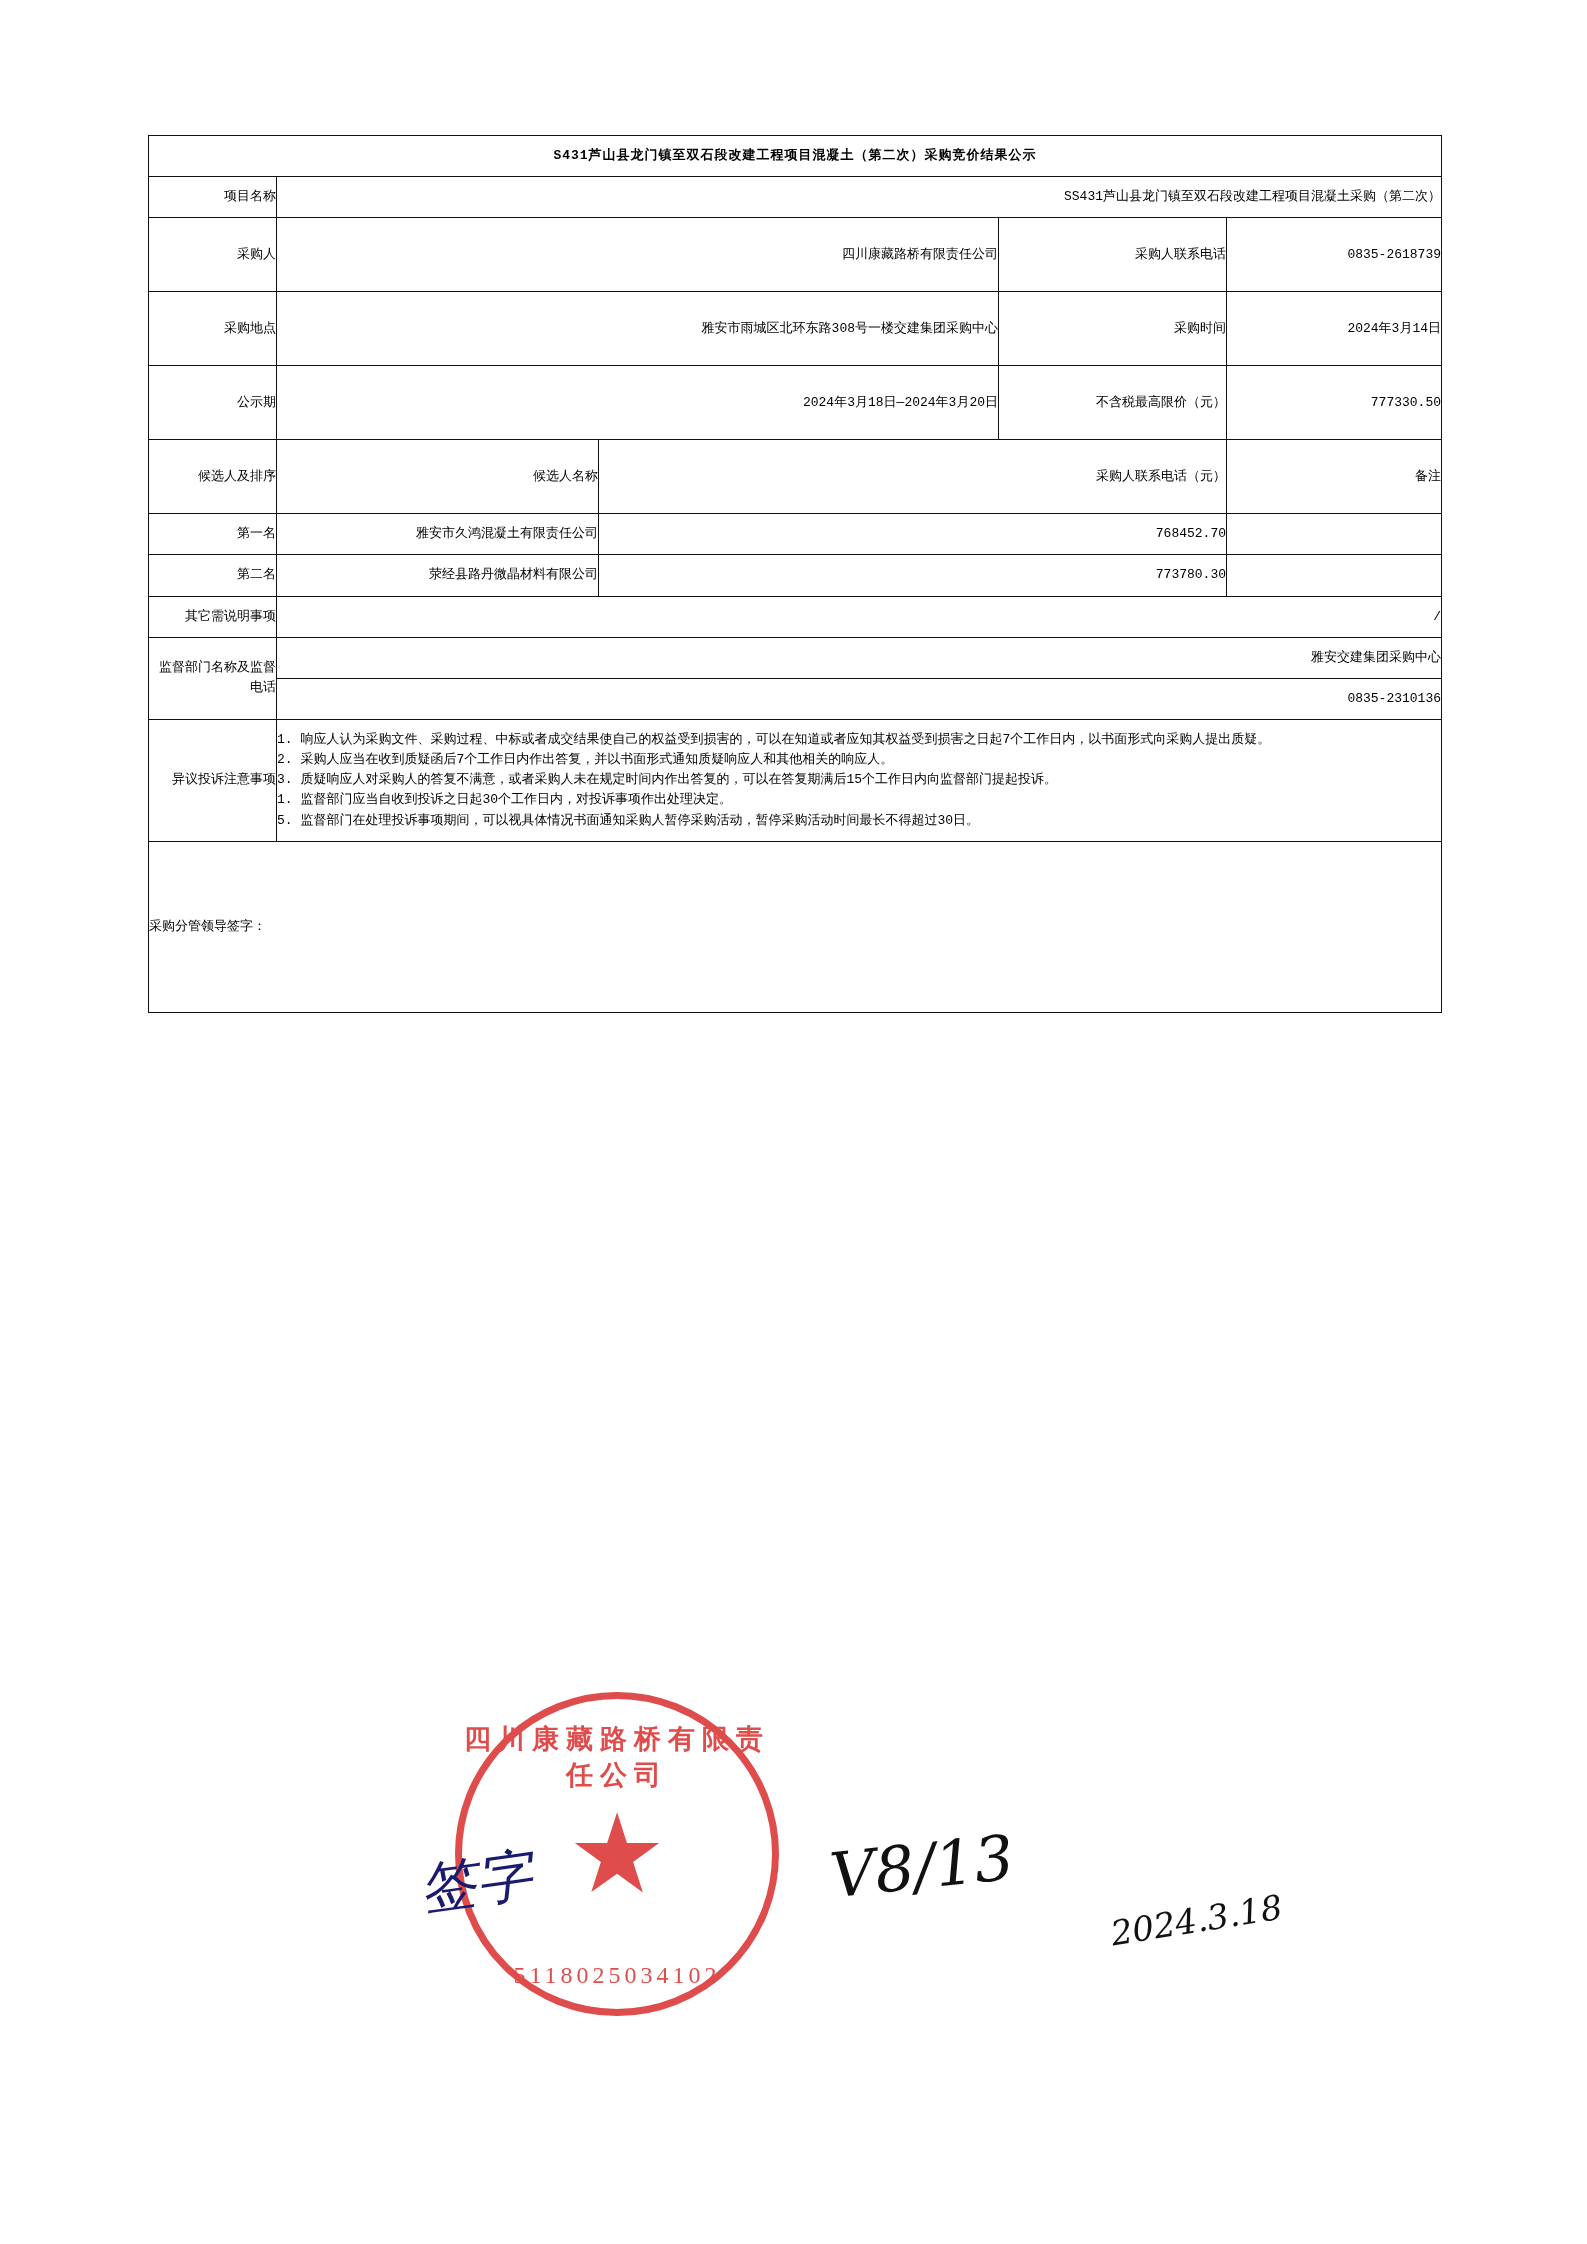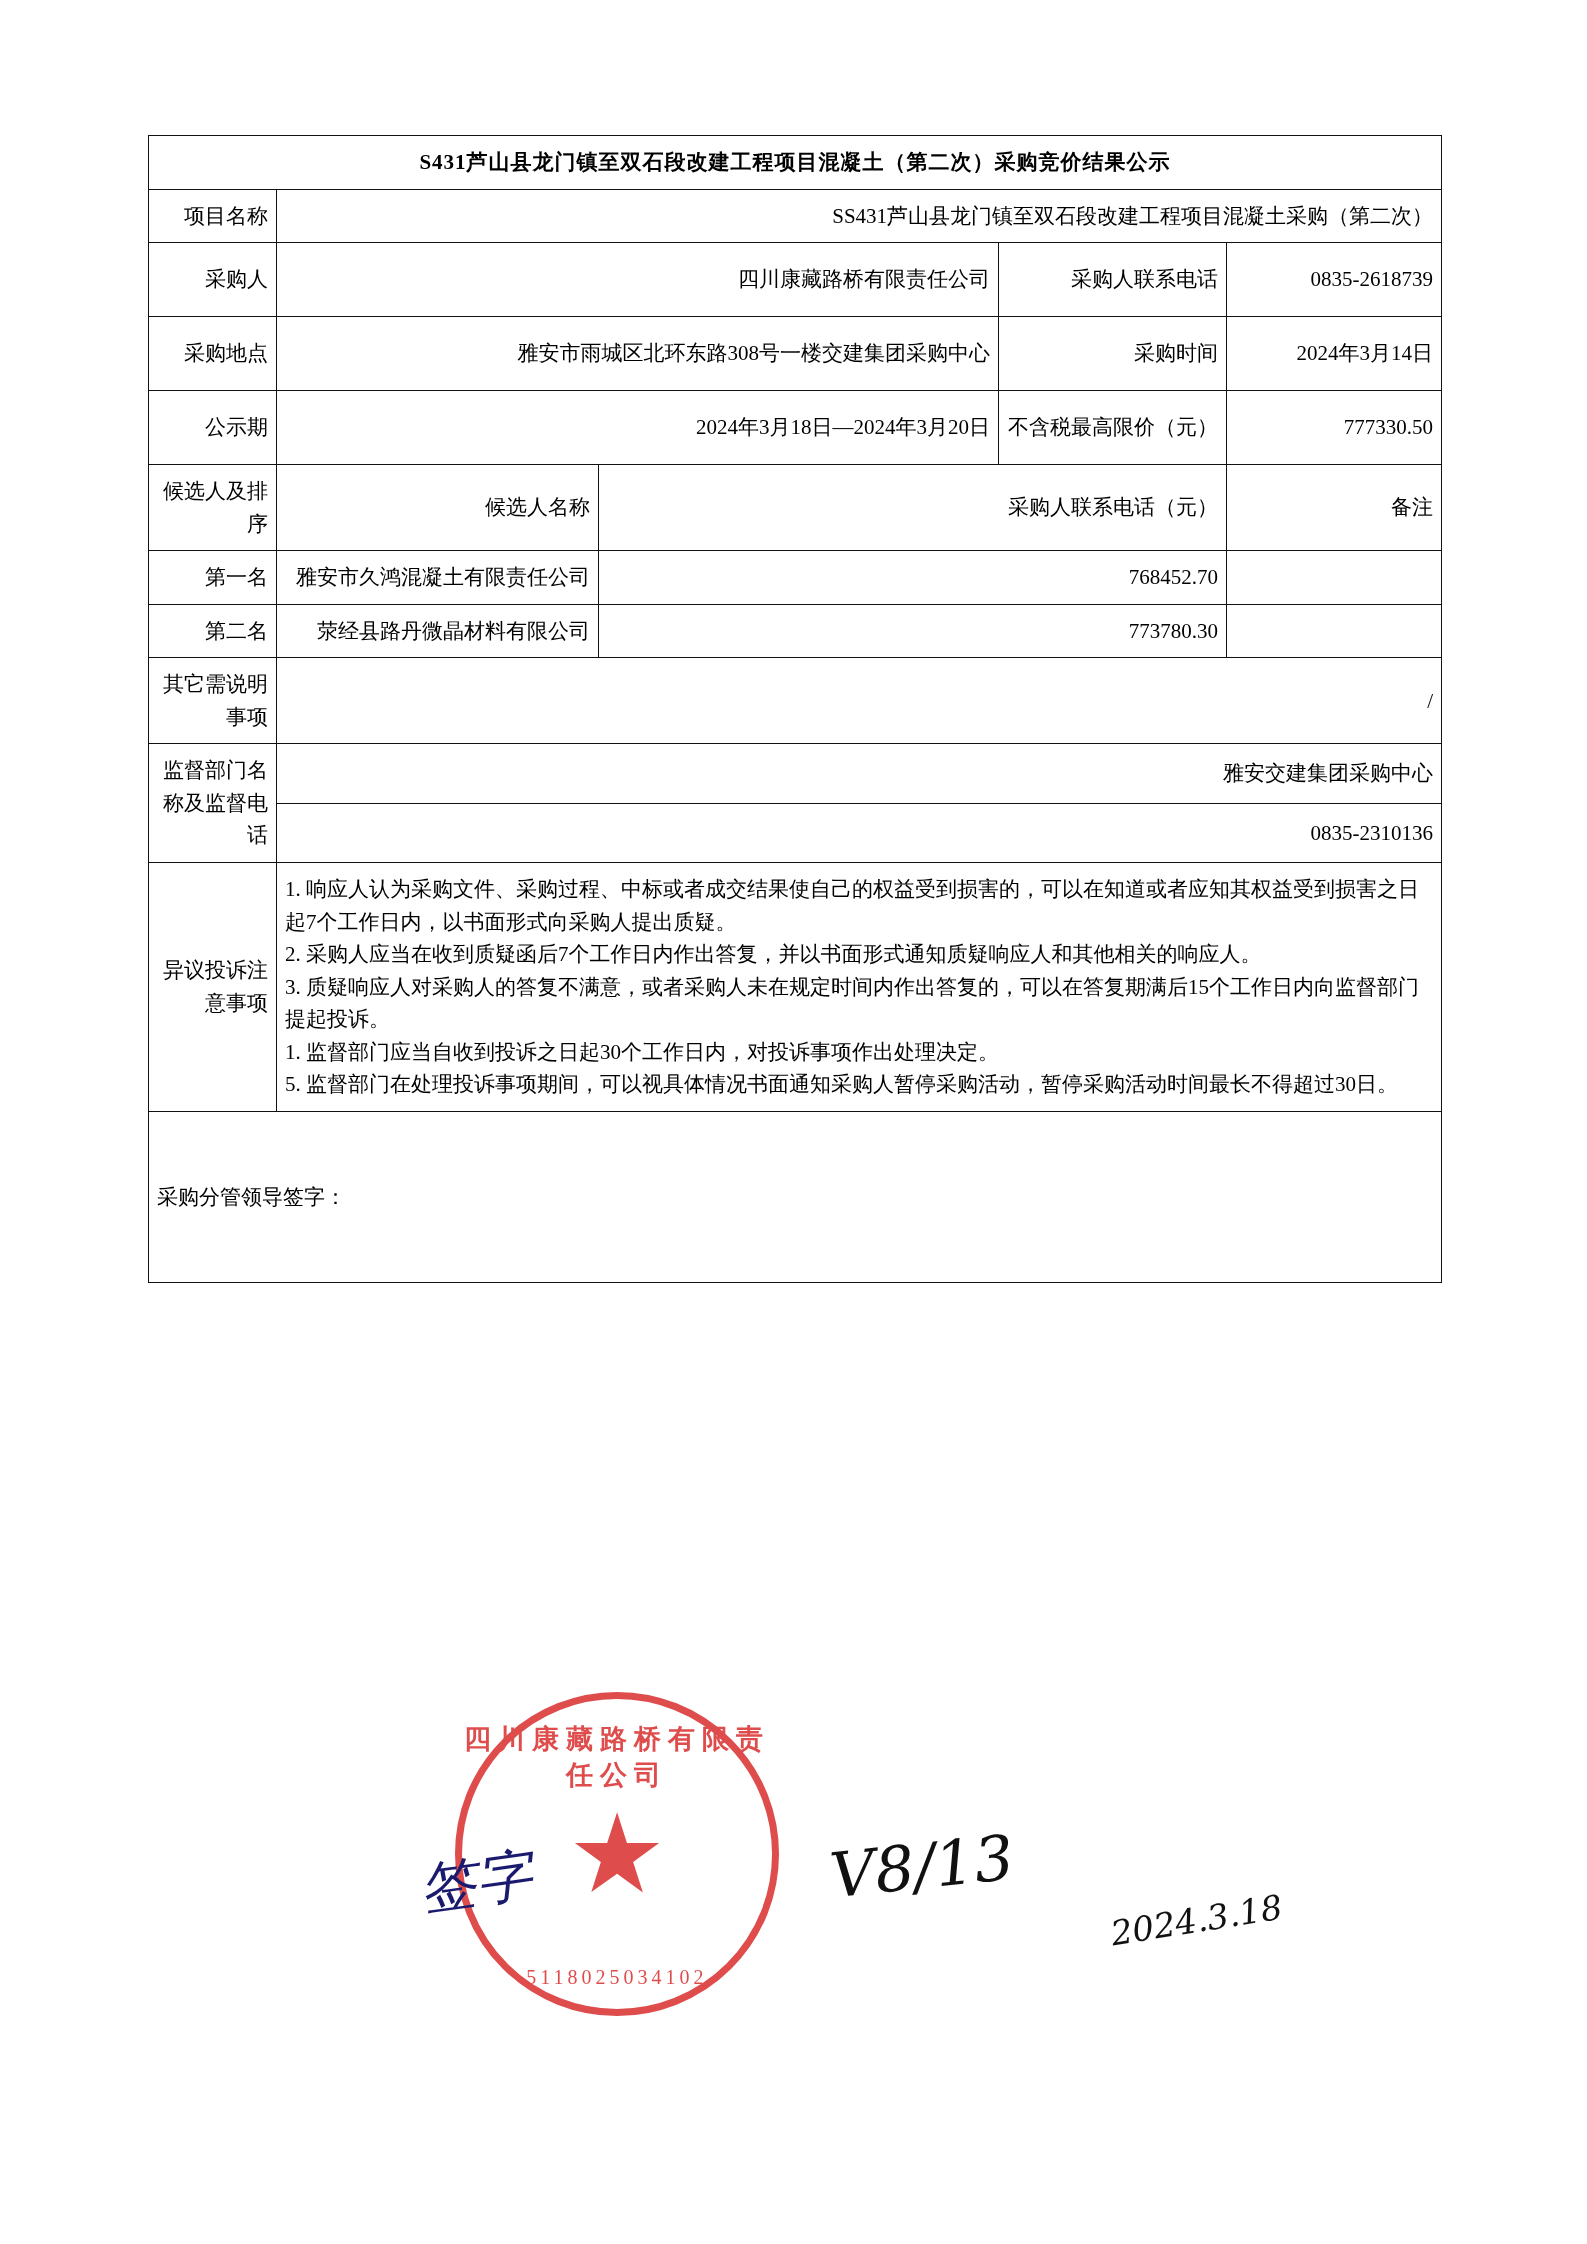--- a/index.html
+++ b/index.html
@@ -24,25 +24,25 @@
   .doc-table {
     position: absolute;
     left: 148px;
     top: 135px;
     width: 1293px;
     border-collapse: collapse;
     table-layout: fixed;
   }
   .doc-table td {
     border: 1.5px solid #111;
-    padding: 10px 8px;
-    font-size: 21px;
+    padding: 10px 0;
+    font-size: 13px;
     line-height: 1.55;
     vertical-align: middle;
-    font-family: Liberation Serif, serif;
+    font-family: Liberation Mono, monospace;
   }
   .title-cell {
     text-align: center;
     font-size: 30px;
     font-weight: bold;
     letter-spacing: 1px;
     line-height: 1.5;
     padding: 22px 40px 26px 40px;
   }
   .lbl {
@@ -110,21 +110,21 @@
     font-family: "Liberation Serif", "DejaVu Serif", serif;
   }
   .seal .seal-top {
     top: 22px;
     font-size: 27px;
     letter-spacing: 7px;
     font-weight: bold;
   }
   .seal .seal-bottom {
     bottom: 20px;
-    font-size: 20px;
+    font-size: 24px;
     letter-spacing: 4px;
   }
   
   .handwrite {
     position: absolute;
     color: #1a1a6e;
     font-family: "DejaVu Serif", serif;
     font-style: italic;
     pointer-events: none;
   }

